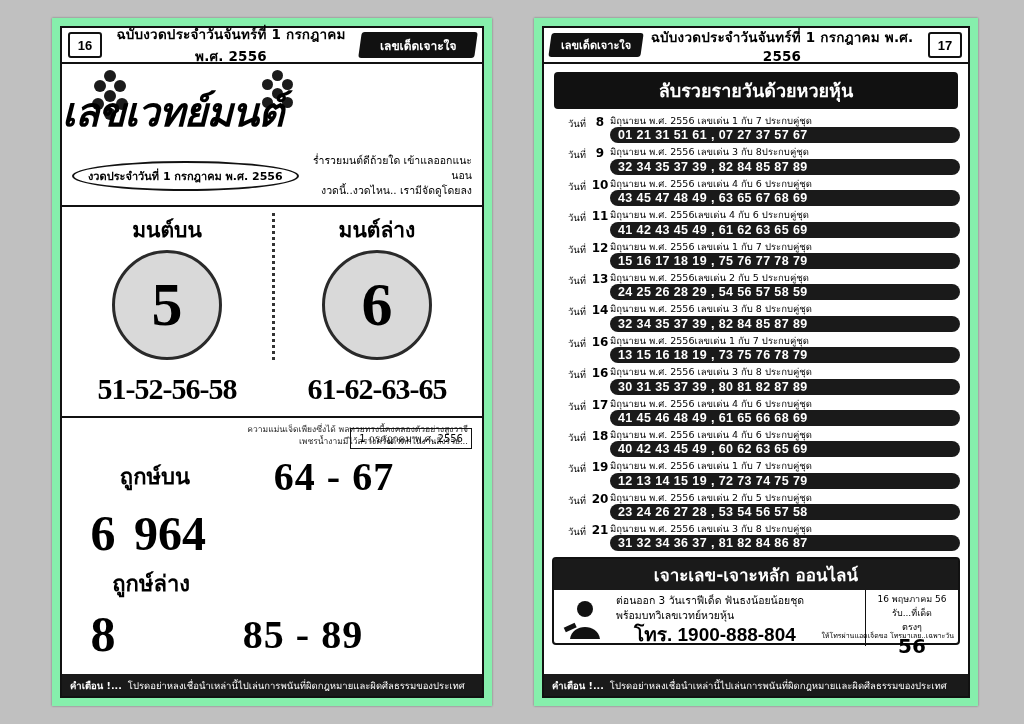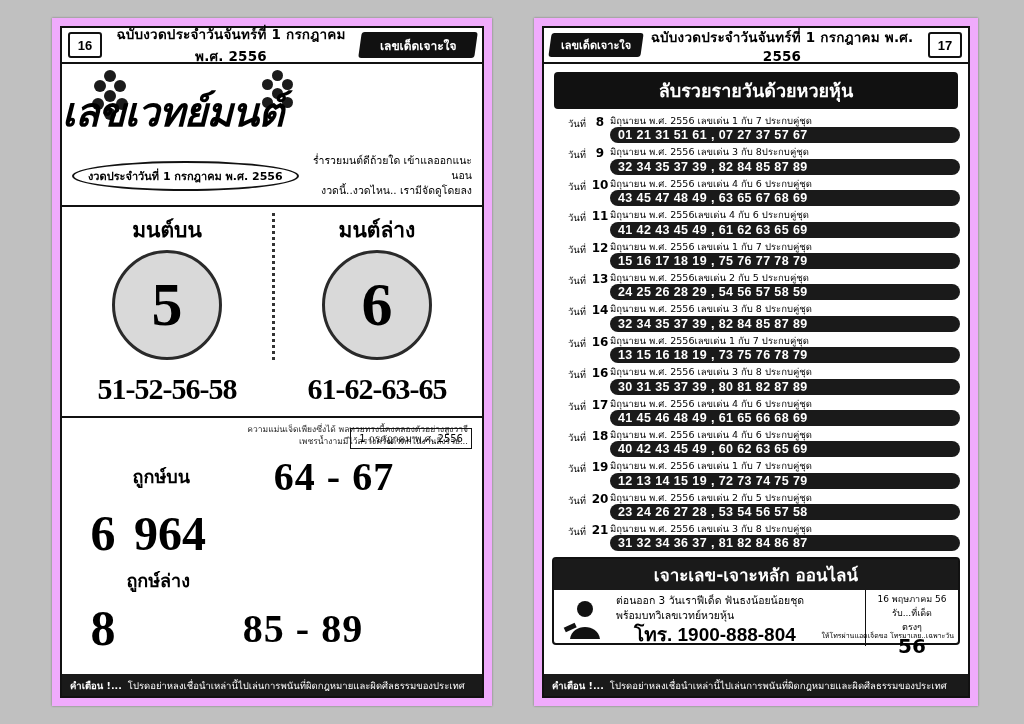--- a/index.html
+++ b/index.html
@@ -1,18 +1,18 @@
 <!DOCTYPE html>
 <html><head>
 <meta charset="utf-8">
 <style>
   html,body{margin:0;padding:0;background:#b9b9b9;}
   body{width:1024px;height:724px;font-family:"DejaVu Sans",sans-serif;overflow:hidden;}
   .page{position:relative;width:1024px;height:724px;background:#c0c0c0;}
-  .sheet{position:absolute;background:#f0abfc;box-shadow:0 0 2px rgba(0,0,0,.4);}
+  .sheet{position:absolute;background:#86efac;box-shadow:0 0 2px rgba(0,0,0,.4);}
   .left{left:52px;top:18px;width:440px;height:688px;}
   .right{left:534px;top:18px;width:444px;height:688px;}
 
   .inner{position:absolute;left:8px;top:8px;right:8px;bottom:8px;border:2px solid #111;background:#fff;}
 
   
   .hdr{position:relative;height:34px;border-bottom:2px solid #111;display:flex;align-items:center;}
   .pgnum{width:30px;height:22px;margin-left:6px;border:2px solid #111;border-radius:3px;display:flex;align-items:center;justify-content:center;font-size:13px;font-weight:bold;font-family:"Liberation Sans",sans-serif;}
   .hdrtitle{flex:1;text-align:center;font-size:13.5px;font-weight:bold;letter-spacing:.2px;}
   .brandbox{width:116px;height:26px;margin-right:6px;background:#111;color:#fff;border-radius:3px;display:flex;align-items:center;justify-content:center;font-size:12px;font-weight:bold;transform:skewX(-8deg);}
@@ -35,21 +35,21 @@
   .bigcircle{width:104px;height:104px;margin:0 auto;border-radius:50%;background:#d9d9d9;border:3px solid #2a2a2a;display:flex;align-items:center;justify-content:center;font-size:62px;font-weight:bold;font-family:"Liberation Serif",serif;}
   .divider{position:absolute;left:50%;top:0;bottom:0;width:0;border-left:3px dotted #333;}
   .numrow{display:flex;margin-top:12px;}
   .numrow .col{font-size:30px;font-weight:bold;font-family:"Liberation Serif",serif;letter-spacing:-1px;}
 
   .lowerbox{position:relative;padding:4px 0 0 0;}
   .scripttitle{text-align:center;font-size:34px;font-weight:bold;font-style:italic;padding:6px 0 0 0;}
   .datebox{position:absolute;right:10px;top:10px;border:1px solid #111;padding:2px 8px;font-size:10px;}
   .smalltext{text-align:right;font-size:8.5px;line-height:1.4;padding:2px 14px 4px 0;color:#222;}
   .prizerow{display:flex;align-items:center;padding:2px 10px;}
-  .prizelabel{width:118px;font-size:18px;font-weight:bold;text-align:right;padding-right:6px;}
+  .prizelabel{width:118px;font-size:22px;font-weight:bold;text-align:right;padding-right:6px;}
   .bigdigit{font-size:50px;font-weight:bold;font-family:"Liberation Serif",serif;width:62px;text-align:center;}
   .prizenums{flex:1;font-size:40px;font-weight:bold;font-family:"Liberation Serif",serif;text-align:center;letter-spacing:1px;}
   .mid964{font-size:48px;font-weight:bold;font-family:"Liberation Serif",serif;text-align:center;padding-right:54px;}
 
   
   .rtitle{margin:8px 10px 6px 10px;background:#111;color:#fff;text-align:center;font-size:18px;font-weight:bold;padding:4px 0;border-radius:4px;}
   .rows{padding:0 8px;}
   .rrow{display:flex;align-items:flex-start;margin-bottom:3px;}
   .rday{width:34px;font-size:9.5px;padding-top:1px;text-align:right;padding-right:4px;}
   .rdaynum{width:20px;font-size:12px;font-weight:bold;text-align:center;}

